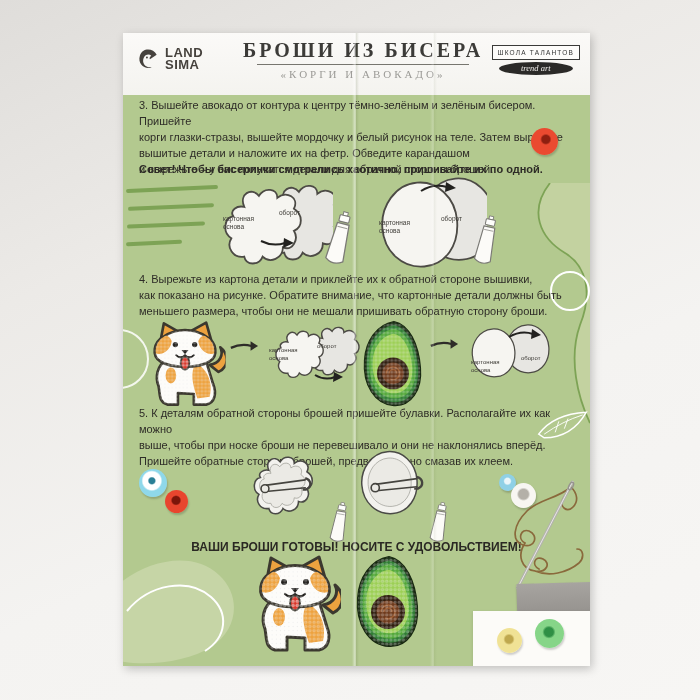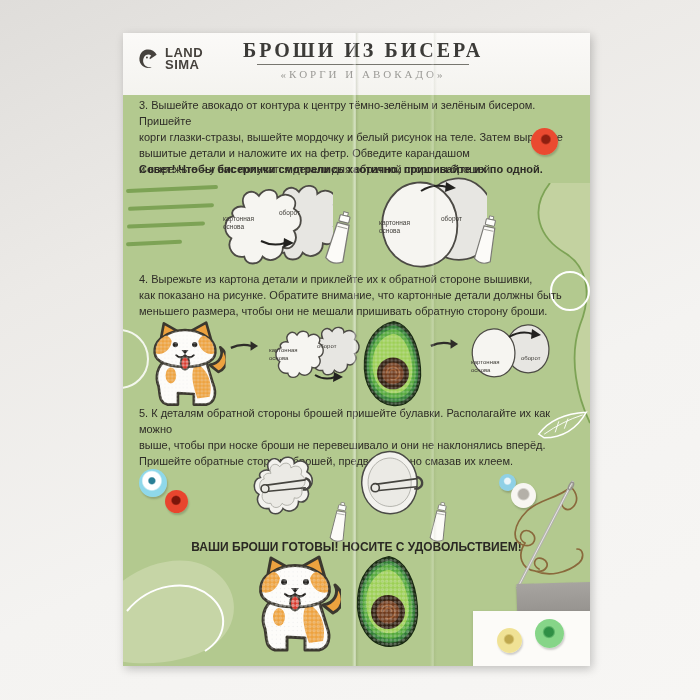--- a/index.html
+++ b/index.html
@@ -139,20 +139,24 @@
         <div class="bt">
           <div>LAND</div>
           <div>SIMA</div>
         </div>
       </div>
       <div class="titleblock">
         <div class="title">БРОШИ ИЗ БИСЕРА</div>
         <div class="title-rule"></div>
         <div class="subtitle">«КОРГИ И АВОКАДО»</div>
       </div>
+      <div class="badge">
+        <div class="badge-box">ШКОЛА ТАЛАНТОВ</div>
+        <div class="badge-ribbon">trend art</div>
+      </div>
     </div>
 
     <div class="step" style="top:64px;">3. Вышейте авокадо от контура к центру тёмно-зелёным и зелёным бисером. Пришейте
 корги глазки-стразы, вышейте мордочку и белый рисунок на теле. Затем вырежьте
 вышитые детали и наложите их на фетр. Обведите карандашом
 и вырежьте – у вас получатся детали для обратной стороны брошей.</div>
     <div class="step bold" style="top:128px;">Совет! Чтобы бисеринки смотрелись хаотично, пришивайте их по одной.</div>
 
     <div class="cluster" style="left:76px;top:142px;width:134px;height:100px;">
       <svg viewBox="0 0 134 100">

